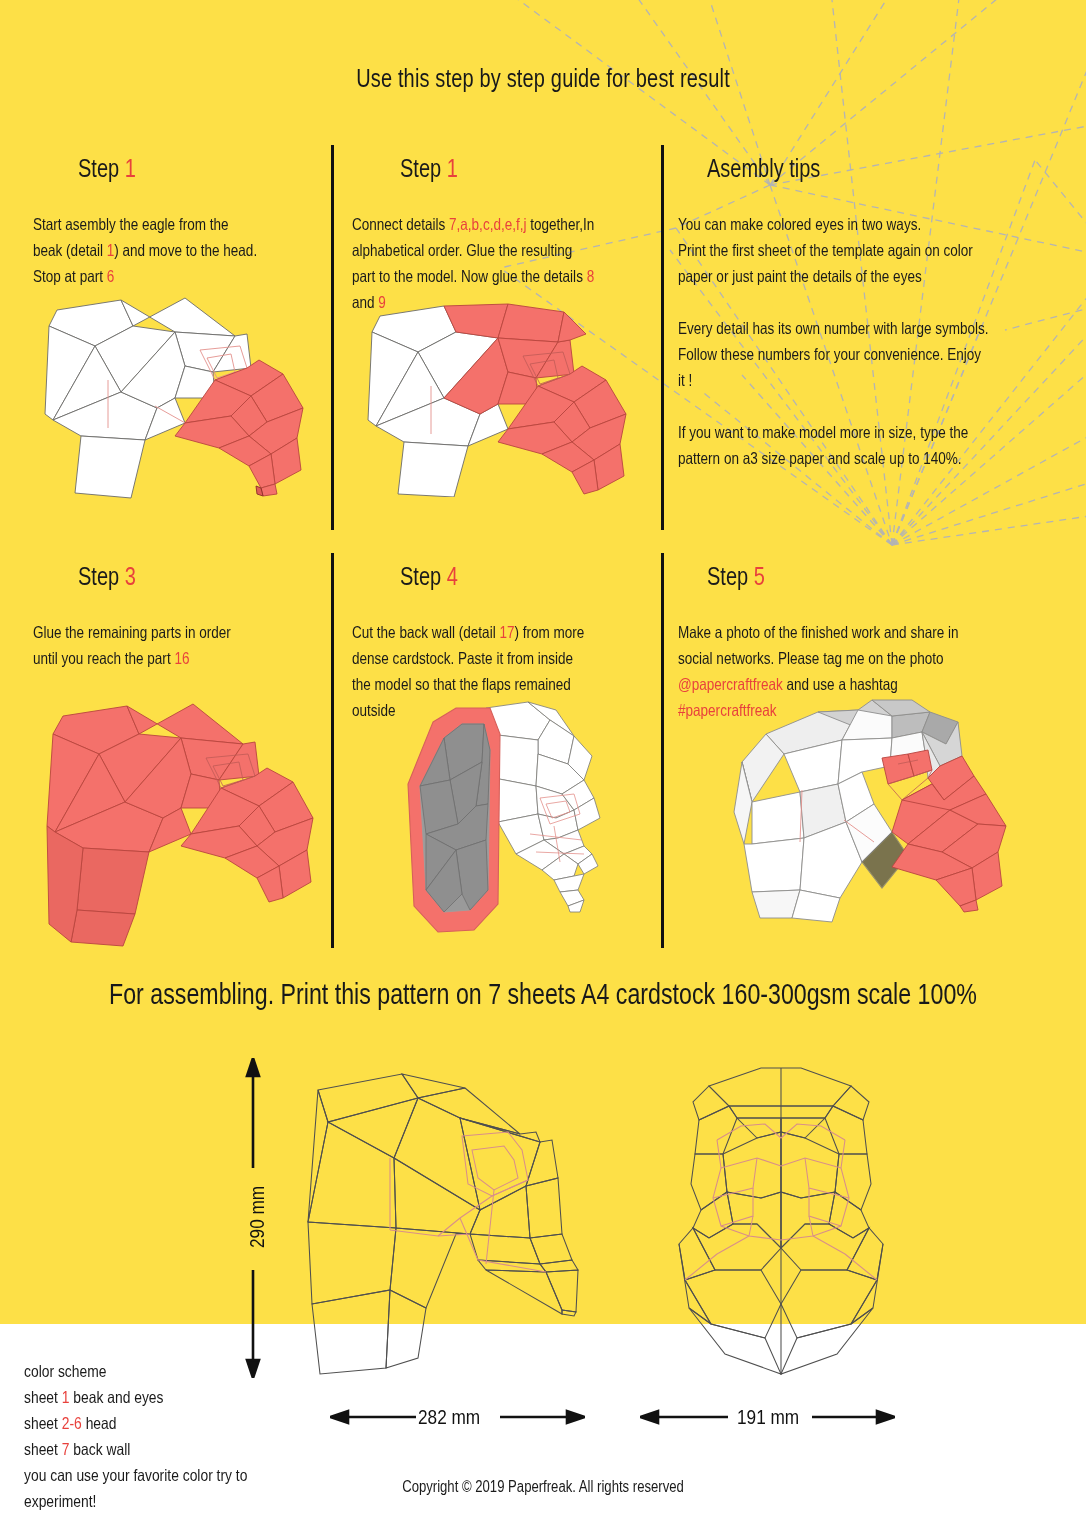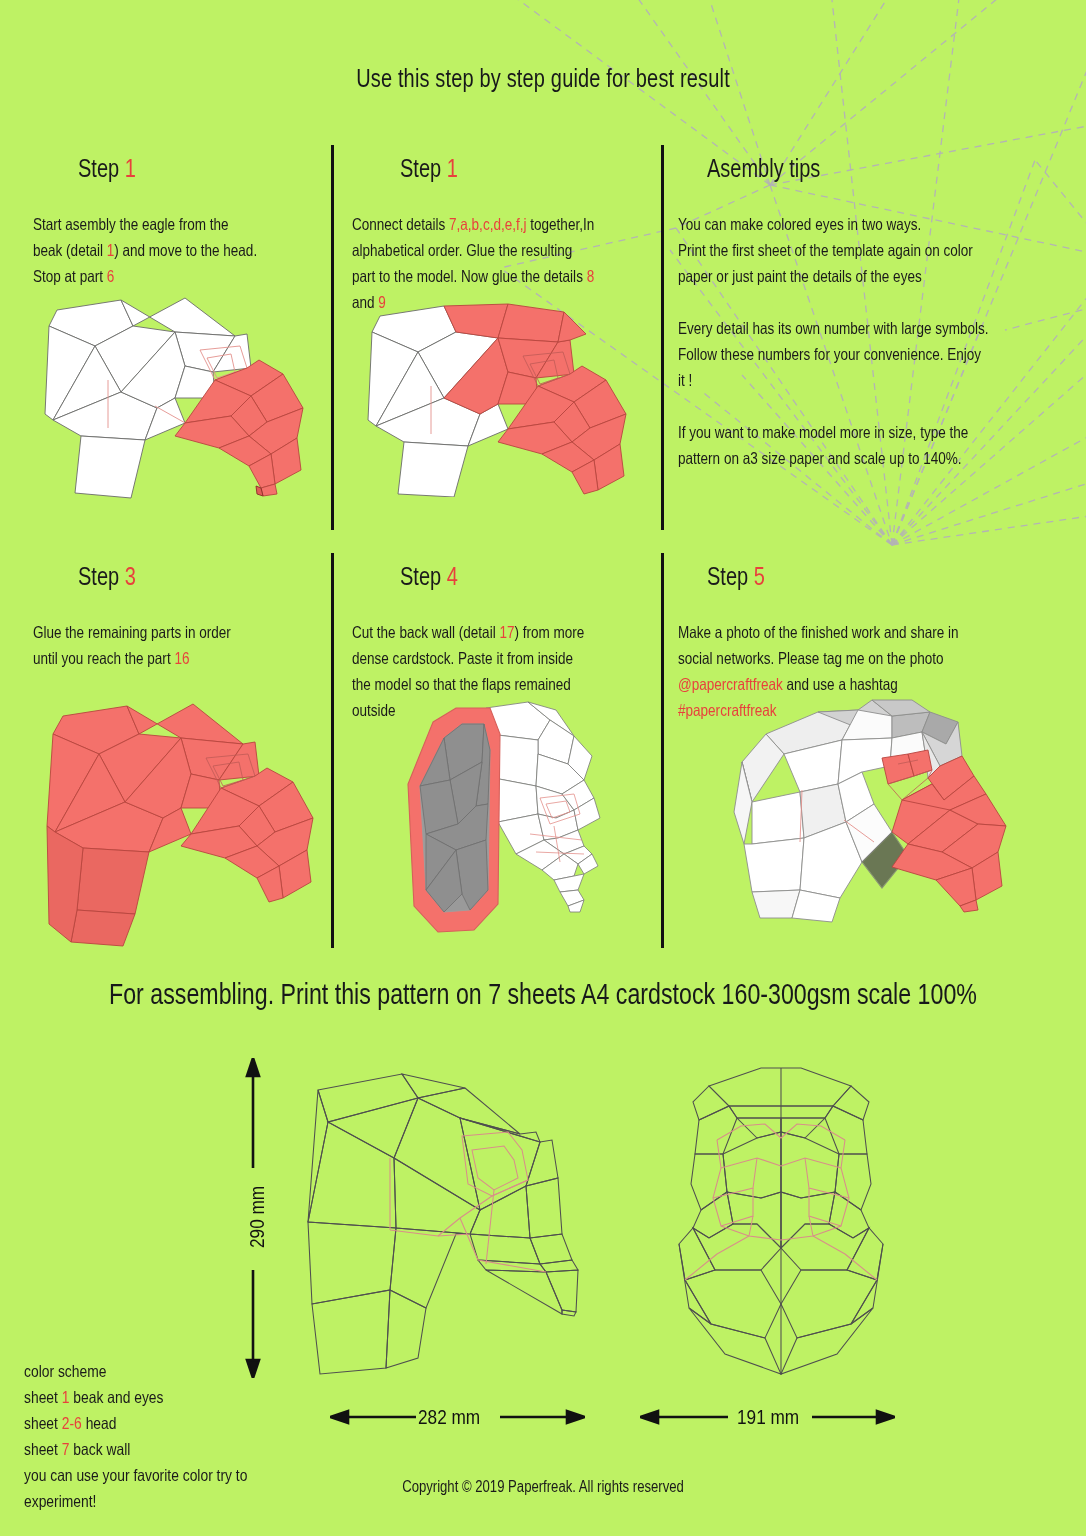--- a/index.html
+++ b/index.html
@@ -4,22 +4,22 @@
 <style>
   * { margin:0; padding:0; box-sizing:border-box; }
   html, body {
     width:1086px; height:1536px;
     background:#ffffff;
     font-family:"Liberation Sans", sans-serif;
     overflow:hidden;
   }
   #page {
     position:relative;
-    width:1086px; height:1536px;
-    background:#bef264;
+    width:1086px; height:1324px;
+    background:#fde047;
   }
   
   #dashed-overlay {
     position:absolute; left:0; top:0;
     width:1086px; height:1536px;
     pointer-events:none;
     z-index:1;
   }
   
   .main-title {

